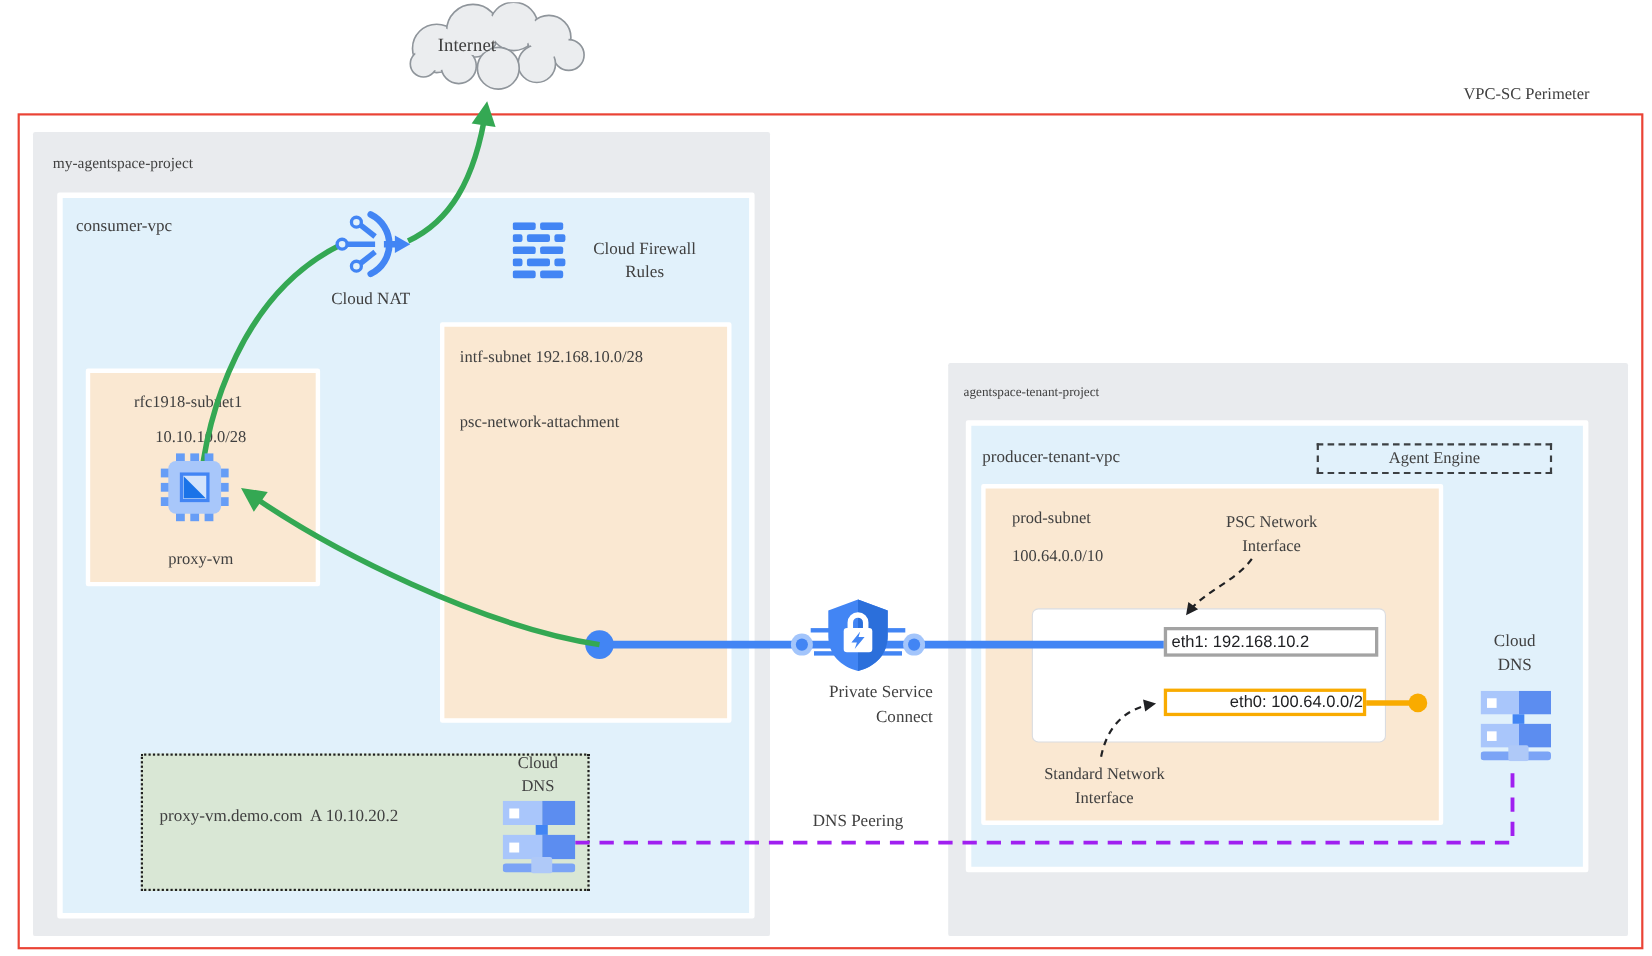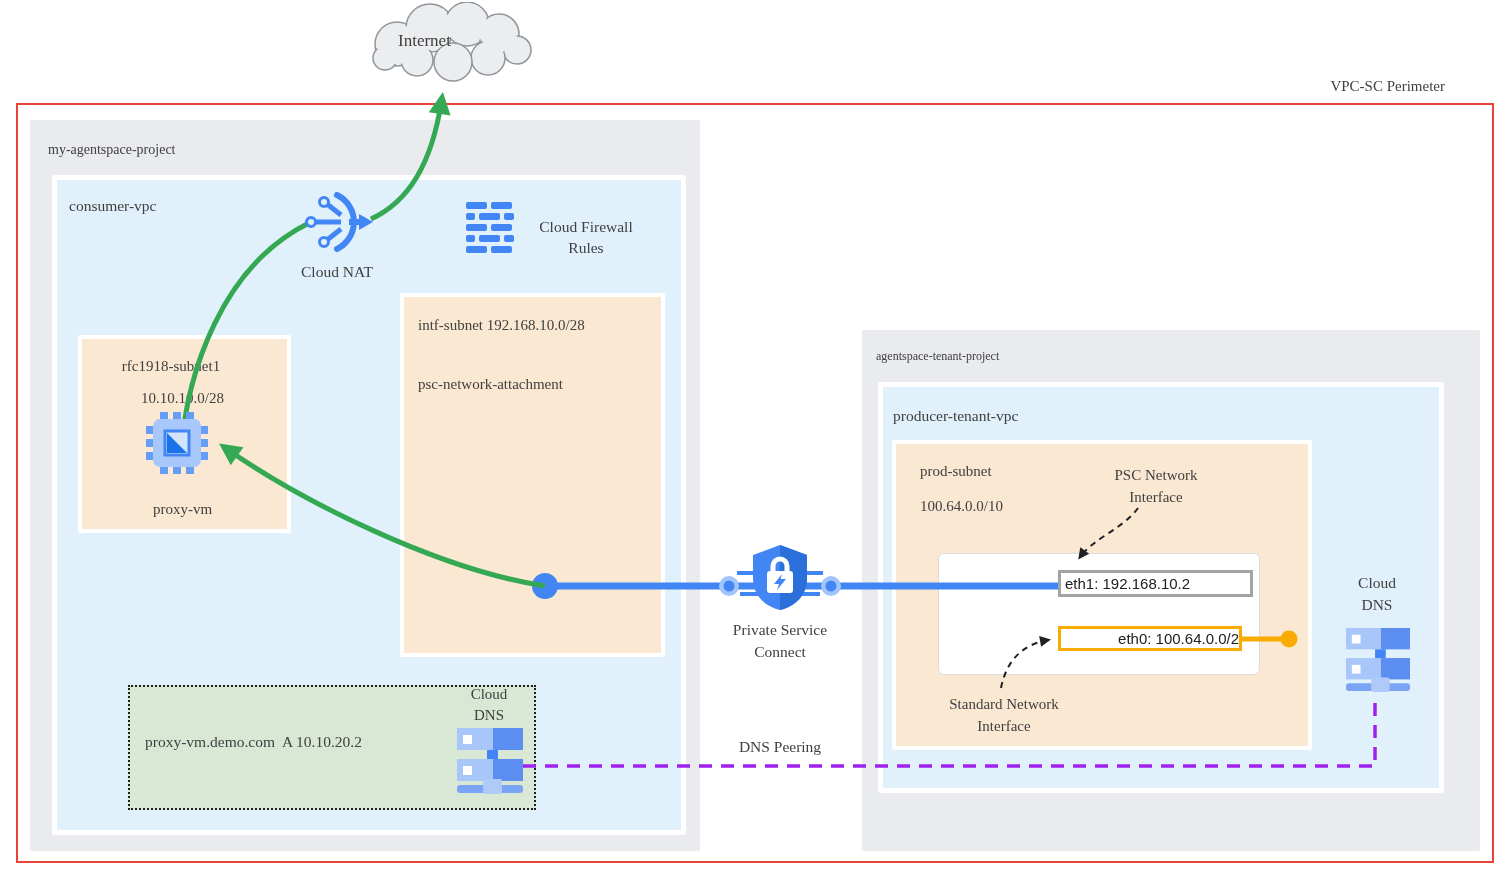--- a/index.html
+++ b/index.html
@@ -40,20 +40,23 @@
 
   <div class="abs bluebox" style="left:52px;top:175px;width:624px;height:650px;"></div>
   <div class="abs lbl txt" style="left:69px;top:196px;font-size:15.5px;">consumer-vpc</div>
 
   <div class="abs graybox" style="left:862px;top:330px;width:618px;height:521px;"></div>
   <div class="abs lbl txt" style="left:876px;top:346px;font-size:12px;">agentspace-tenant-project</div>
 
   <div class="abs bluebox" style="left:878px;top:382px;width:556px;height:401px;"></div>
   <div class="abs lbl txt" style="left:893px;top:406px;font-size:15.5px;">producer-tenant-vpc</div>
 
+  <div class="abs agentengine" style="left:1197px;top:403px;width:210px;height:24px;">
+    <span class="lbl">Agent Engine</span>
+  </div>
 
   <div class="abs peachbox" style="left:400px;top:293px;width:257px;height:356px;"></div>
   <div class="abs lbl txt" style="left:418px;top:315px;">intf-subnet 192.168.10.0/28</div>
   <div class="abs lbl txt" style="left:418px;top:374px;">psc-network-attachment</div>
 
   <div class="abs peachbox" style="left:78px;top:335px;width:205px;height:190px;"></div>
   <div class="abs lbl txt center" style="left:78px;top:356px;width:186px;">rfc1918-subnet1</div>
   <div class="abs lbl txt center" style="left:78px;top:388px;width:209px;">10.10.10.0/28</div>
   <div class="abs lbl txt center" style="left:78px;top:499px;width:209px;">proxy-vm</div>
 
@@ -212,17 +215,17 @@
     <path d="M 1001,688 C 1006,663 1020,645 1048,640" fill="none" stroke="#202124" stroke-width="2" stroke-dasharray="6 5" marker-end="url(#blackArrow)"></path>
   </svg>
 
   <svg class="abs icon" style="left:749px;top:542px;" width="62" height="70" viewBox="0 0 62 70">
     <path d="M31,3 L58,13 V36 C58,53 47,64 31,68 C15,64 4,53 4,36 V13 Z" fill="#4285F4"></path>
     <path d="M31,3 L58,13 V36 C58,53 47,64 31,68 Z" fill="#2B6FDB"></path>
     <path d="M24,31 V24 a7,7 0 0 1 14,0 V31" fill="none" stroke="#fff" stroke-width="5"></path>
     <rect x="18" y="29" width="26" height="22" rx="3" fill="#fff"></rect>
     <polygon points="33,32 25,42 30,42 28,48 37,37 31.5,37" fill="#4285F4"></polygon>
   </svg>
-  <div class="abs lbl txt center" style="left:712px;top:619px;width:136px;line-height:22px;font-size:15.5px;z-index:12;">Private Service Connect</div>
+  <div class="abs lbl txt center" style="left:712px;top:619px;width:136px;line-height:22px;font-size:15.5px;z-index:12;text-align:right;">Private Service Connect</div>
 
   <div class="abs lbl txt center" style="left:710px;top:737px;width:140px;font-size:15.5px;">DNS Peering</div>
 
 </div>
 
 </body></html>

